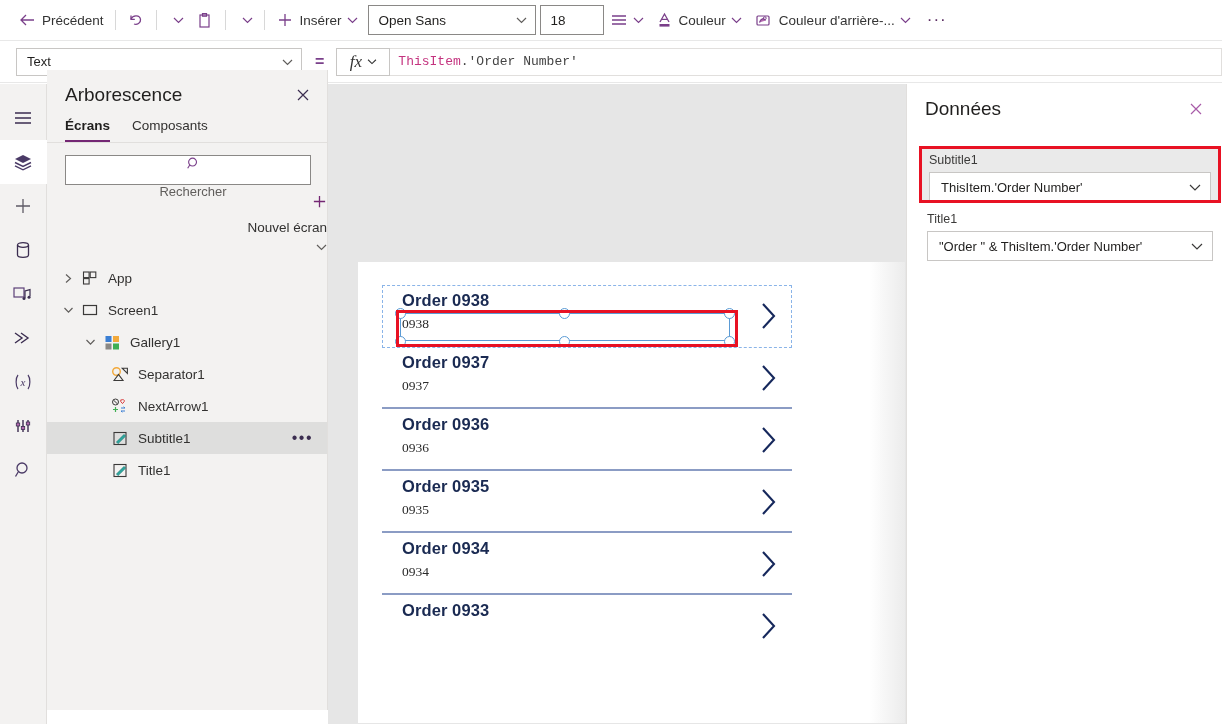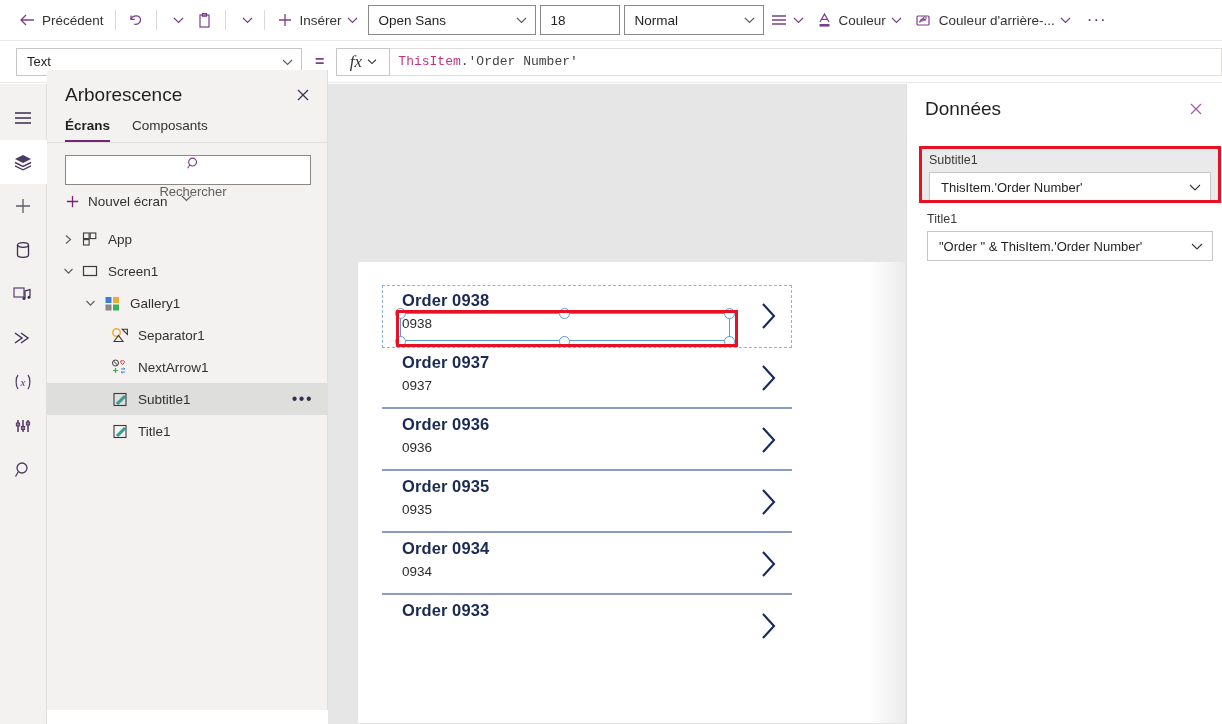--- a/index.html
+++ b/index.html
@@ -30,21 +30,21 @@
   .chev svg { display: block; }
   .icon-sq { display:flex; align-items:center; justify-content:center; }
 
   .combo {
     height: 30px; border: 1px solid #8a8886; background: #ffffff;
     display: flex; align-items: center; justify-content: space-between;
     padding: 0 8px 0 10px; font-size: 13.5px; color: #201f1e; margin-left: 4px;
   }
   .combo .cv { overflow: hidden; white-space: nowrap; }
   .combo-font { width: 168px; }
-  .combo-size { width: 80px; }
+  .combo-size { width: 64px; }
   .combo-weight { width: 140px; }
   .ellipsis-btn { color: #5c2e63; font-size: 17px; padding: 0 10px; letter-spacing: 1px; }
 
   
   .fxbar {
     position: absolute; left: 0; top: 41px; width: 1222px; height: 42px;
     background: #ffffff; border-bottom: 1px solid #e8e8e8;
     display: flex; align-items: center; padding-left: 16px;
   }
   .prop-combo {
@@ -93,22 +93,22 @@
   .tabs { display: flex; gap: 22px; padding: 6px 0 0 18px; border-bottom: 1px solid #e1dfdd; }
   .tab { font-size: 13.5px; color: #323130; padding-bottom: 7px; cursor: default; text-align: center; }
   .tab.active { color: #201f1e; border-bottom: 2px solid #742774; font-weight: 600; }
   .search-wrap { padding: 12px 16px 0 18px; }
   .search-box {
     height: 30px; border: 1px solid #8a8886; background: #ffffff;
     display: flex; align-items: center; padding-left: 10px; gap: 9px; flex-direction: column;
   }
   .search-ph { font-size: 13px; color: #605e5c; }
   .newscreen {
-    display: flex; align-items: flex-start; gap: 8px; padding: 9px 0 9px 18px;
-    font-size: 13.5px; color: #323130;
+    display: flex; align-items: flex-end; gap: 8px; padding: 9px 0 9px 18px;
+    font-size: 13.5px; color: #323130; flex-direction: column;
   }
   .newscreen .plusg { color: #742774; font-size: 17px; line-height: 1; }
   .tree-list { padding-top: 2px; }
   .trow {
     display: flex; align-items: center; height: 32px; font-size: 13.5px;
     color: #323130; cursor: default; position: relative;
   }
   .trow.selected { background: #dededd; }
   .trow .twist { width: 22px; display: flex; align-items: center; justify-content: center; color: #605e5c; }
   .trow .ticon { width: 22px; display: flex; align-items: center; justify-content: center; margin-right: 7px; }
@@ -135,21 +135,21 @@
   .gallery {
     position: absolute; left: 24px; top: 23px; width: 410px; height: 367px;
     overflow: hidden;
   }
   .gal-item { position: relative; height: 62px; }
   .gal-title {
     position: absolute; left: 20px; top: 6px; font-size: 16.5px; font-weight: bold;
     color: #1a2a52; letter-spacing: 0.1px;
   }
   .gal-sub {
-    position: absolute; left: 20px; top: 31px; font-size: 13.5px; color: #2a2a2a;
+    position: absolute; left: 20px; top: 31px; font-size: 13.5px; color: #2a2a2a; font-family: Liberation Serif, serif;
   }
   .gal-chev { position: absolute; right: 12px; top: 14px; color: #16285c; }
   .gal-rule { position: absolute; left: 0; right: 0; bottom: 0; height: 2px; background: #8b9cc4; }
 
   
   .gal-sel {
     position: absolute; left: 0; top: 0; width: 410px; height: 63px;
     border: 1px dashed #8ab4e8; pointer-events: none;
   }
   
@@ -270,28 +270,20 @@
         <svg width="11" height="8" viewBox="0 0 11 8">
             <path d="M1 2 L5.5 6.4 L10 2" fill="none" stroke="#605e5c" stroke-width="1.2"></path>
           </svg>
       </span>
     </div>
 
     <div class="combo combo-size">
       <span class="cv">18</span>
     </div>
 
-    <div class="combo combo-weight">
-      <span class="cv">Normal</span>
-      <span class="chev">
-        <svg width="11" height="8" viewBox="0 0 11 8">
-            <path d="M1 2 L5.5 6.4 L10 2" fill="none" stroke="#605e5c" stroke-width="1.2"></path>
-          </svg>
-      </span>
-    </div>
 
     <div class="cmd-item">
       <span class="icon-sq">
         <svg width="18" height="14" viewBox="0 0 18 14">
             <path d="M2 3 H16 M2 7 H16 M2 11 H16" fill="none" stroke="#7a3f8a" stroke-width="1.3"></path>
           </svg>
       </span>
       <span class="chev">
         <svg width="11" height="8" viewBox="0 0 11 8">
             <path d="M1 2 L5.5 6.4 L10 2" fill="none" stroke="#7a3f8a" stroke-width="1.2"></path>

